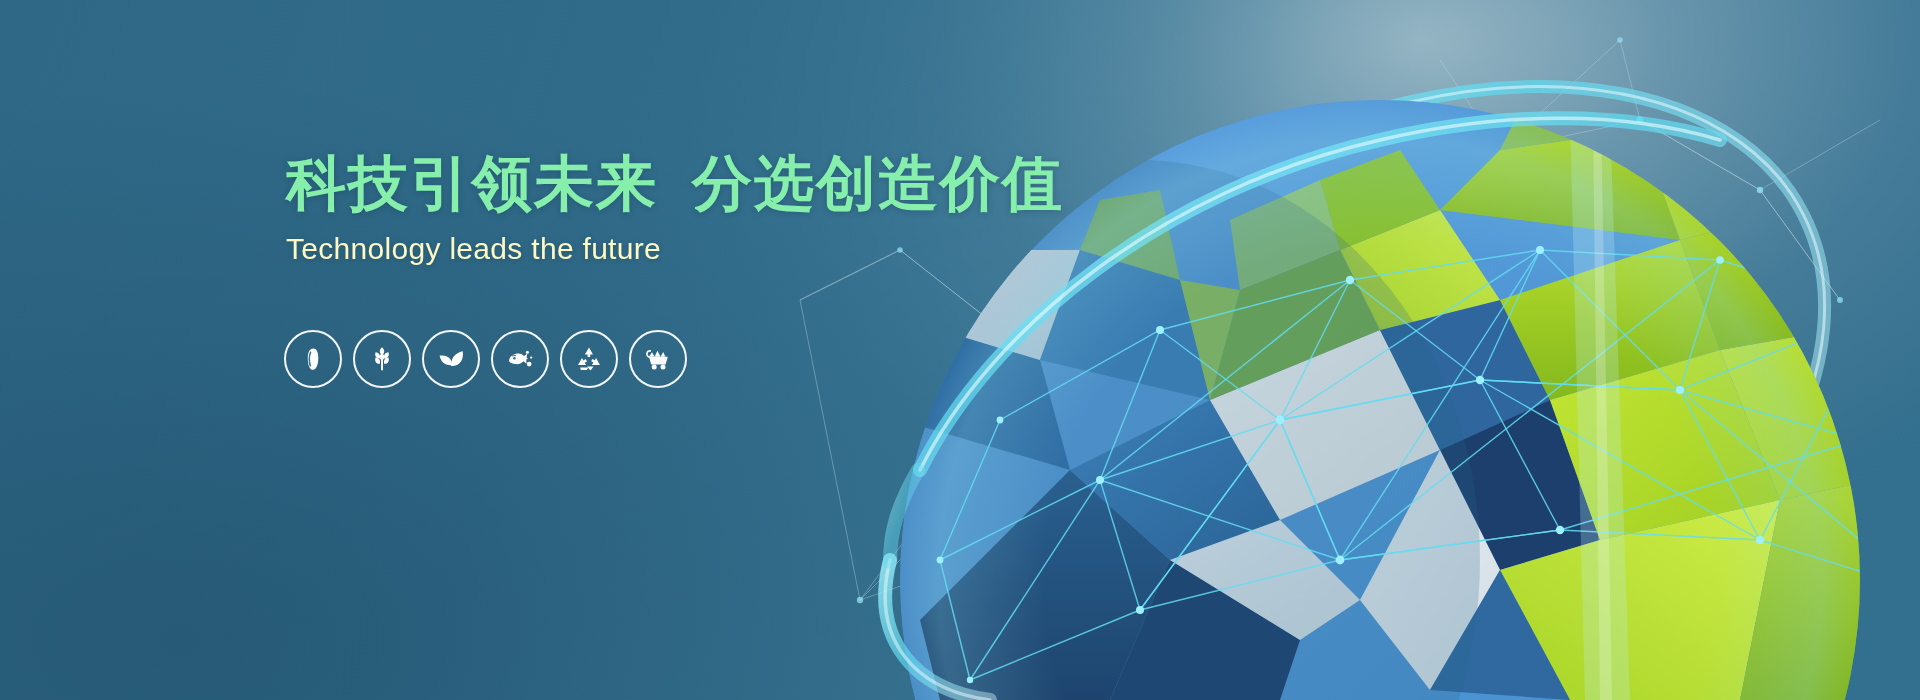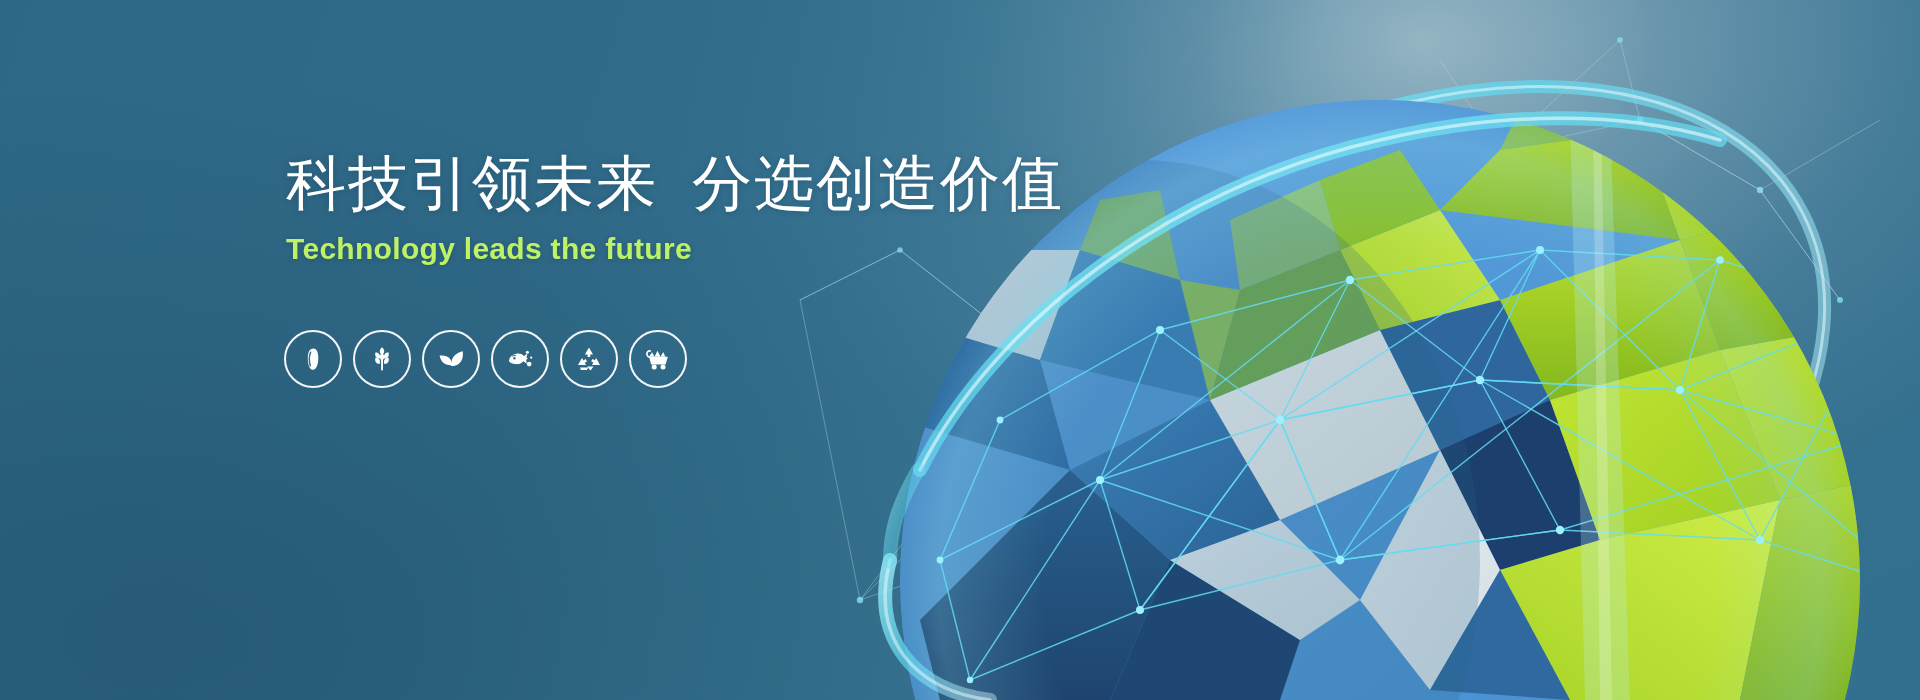--- a/index.html
+++ b/index.html
@@ -67,34 +67,34 @@
   
   .copy {
     position: absolute;
     left: 286px;
     top: 152px;
     z-index: 6;
   }
   .headline {
     font-size: 60px;
     line-height: 1.05;
-    color: #ffffff;
-    font-weight: 400;
+    color: #86efac;
+    font-weight: 700;
     letter-spacing: 2px;
     white-space: nowrap;
     text-shadow: 0 1px 6px rgba(12,48,70,0.30);
   }
   .headline .gap { display: inline-block; width: 34px; }
 
   .subtitle {
     margin-top: 16px;
-    color: #bef264;
+    color: #fef9c3;
     font-size: 30px;
     line-height: 1.22;
-    font-weight: 700;
+    font-weight: 400;
     letter-spacing: 0.3px;
     text-shadow: 0 1px 5px rgba(12,48,70,0.28);
   }
   .subtitle .sub-line { display: block; white-space: nowrap; }
 
   
   .icon-row {
     position: absolute;
     left: 284px;
     top: 330px;

